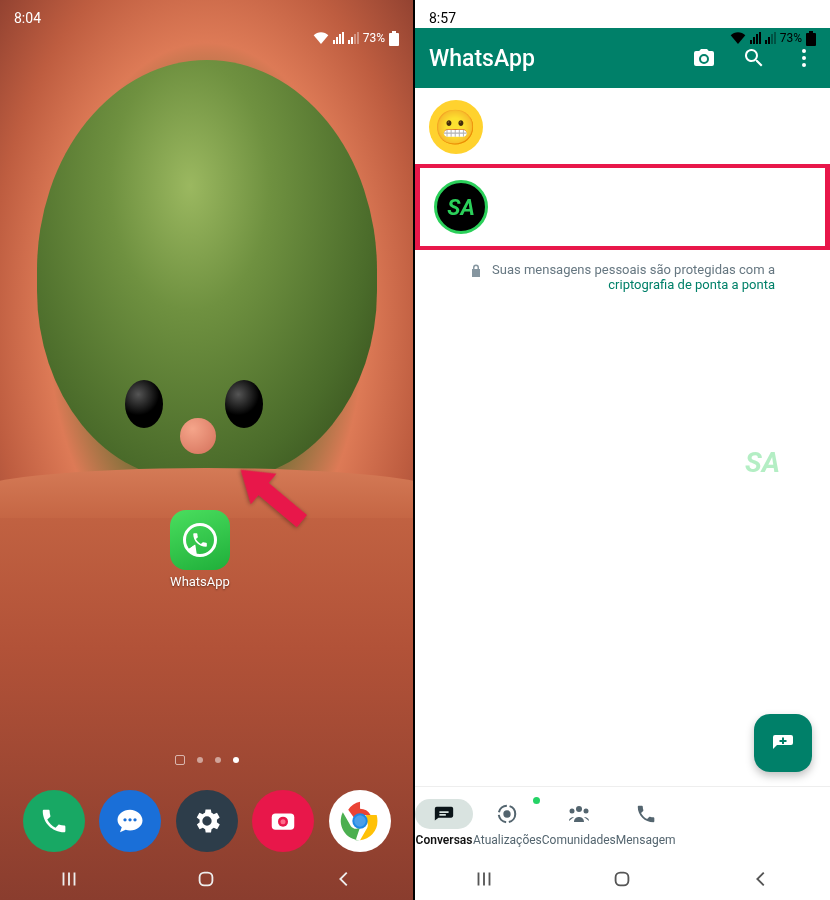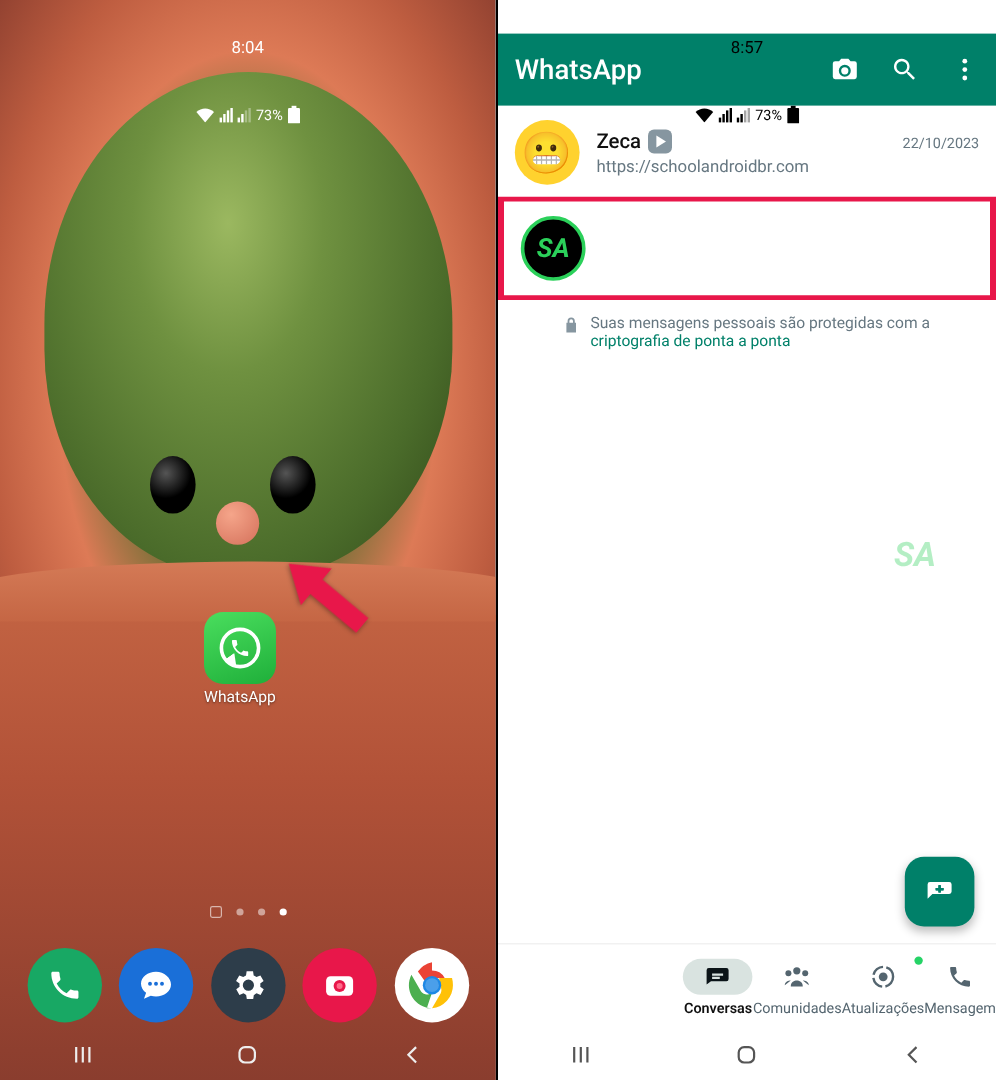--- a/index.html
+++ b/index.html
@@ -2,21 +2,21 @@
 <html><head>
 <meta charset="utf-8">
 <style>
 * { margin: 0; padding: 0; box-sizing: border-box; font-family: -apple-system, Roboto, "Segoe UI", sans-serif; }
 body { width: 830px; height: 900px; display: flex; background: #fff; }
 .panel { position: relative; height: 900px; overflow: hidden; }
 .panel-left { width: 415px; border-right: 2px solid #000; }
 .panel-right { width: 415px; }
 
 
-.status-bar { position: absolute; top: 16px; left: 0; right: 0; height: 28px; display: flex; align-items: center; justify-content: space-between; padding: 16px 14px; font-size: 14px; z-index: 10; flex-direction: column; }
+.status-bar { position: absolute; top: 2px; left: 0; right: 0; height: 28px; display: flex; align-items: center; justify-content: space-between; padding: 16px 14px; font-size: 14px; z-index: 10; }
 .status-left { font-weight: 400; }
 .status-right { display: flex; align-items: center; gap: 4px; font-size: 12px; margin-top: 40px; }
 .panel-left .status-bar { color: #fff; }
 .panel-right .status-bar { color: #000; }
 
 
 .wallpaper {
   position: absolute; inset: 0;
   background: radial-gradient(ellipse 70% 55% at 50% 35%, #6a8b3a 0%, #4d6b2a 30%, #dd7a56 55%, #be5d40 75%, #8a3d2e 100%);
 }
@@ -82,32 +82,32 @@
 .avatar-sa { background: #000; color:#2bd05a; font-weight:bold; font-size:22px; font-style:italic; border:3px solid #2bd05a; }
 .chat-body { flex: 1; min-width: 0; }
 .chat-top { display: flex; justify-content: space-between; align-items: baseline; }
 .chat-name { font-size: 17px; font-weight: 500; color: #111; }
 .chat-date { font-size: 12px; color: #667781; }
 .chat-preview { font-size: 14px; color: #667781; margin-top: 3px; display: flex; align-items: center; gap: 4px; }
 .chat-preview .ticks { color: #34b7f1; font-weight:bold; letter-spacing:-3px; font-size:14px; }
 .play-badge { display:inline-flex; width:20px; height:20px; background:#8696a0; border-radius:5px; align-items:center; justify-content:center; margin-left:2px; }
 .play-badge::after{ content:""; border-left:8px solid #fff; border-top:5px solid transparent; border-bottom:5px solid transparent; margin-left:2px; }
 
-.encryption { display:flex; gap:10px; padding: 14px 28px; align-items:flex-start; color:#667781; font-size:13px; text-align:left; justify-content:center; }
+.encryption { display:flex; gap:10px; padding: 14px 28px; align-items:flex-start; color:#667781; font-size:13px; text-align:right; justify-content:center; }
 .encryption .lock { flex-shrink:0; margin-top:2px; }
 .encryption a { color: #008069; text-decoration:none; }
 
 
 .sa-watermark { position:absolute; top:446px; left:330px; opacity:.35; font-style:italic; font-weight:bold; color:#2bd05a; font-size:28px; }
 
 
 .fab { position: absolute; bottom: 128px; right: 18px; width: 58px; height: 58px; border-radius: 16px; background: #008069; display:flex; align-items:center; justify-content:center; box-shadow: 0 4px 8px rgba(0,0,0,.25); }
 
 
-.bottom-tabs { position: absolute; bottom: 42px; left: 0; right: 0; height: 72px; display: flex; justify-content: flex-end; align-items: center; border-top: 1px solid #eee; background:#fff; }
+.bottom-tabs { position: absolute; bottom: 42px; left: 0; right: 0; height: 72px; display: flex; justify-content: flex-start; align-items: center; border-top: 1px solid #eee; background:#fff; }
 .tab { display: flex; flex-direction: column; align-items: center; gap: 4px; font-size: 12px; color: #54656f; }
 .tab.active { color: #111; font-weight: 600; }
 .tab-icon-wrap { width: 58px; height: 30px; border-radius: 15px; display:flex; align-items:center; justify-content:center; }
 .tab.active .tab-icon-wrap { background: #d9e3e0; }
 .tab svg { fill: #54656f; }
 .tab.active svg { fill: #0b1418; }
 .update-dot { position:relative; }
 .update-dot::after { content:""; position:absolute; top:-2px; right:-4px; width:7px; height:7px; border-radius:50%; background:#25d366; }
 
 .signal-icon { display:inline-flex; align-items:flex-end; gap:1px; height:12px; }
@@ -269,30 +269,20 @@
           <circle cx="12" cy="12" r="2" fill="#fff"></circle>
           <circle cx="12" cy="19" r="2" fill="#fff"></circle>
         </svg>
     </div>
   </div>
 
   <div class="chat-list">
 
     <div class="chat-item">
       <div class="avatar avatar-zeca">😬</div>
-      <div class="chat-body">
-        <div class="chat-top">
-          <span class="chat-name">
-            <span>Zeca</span>
-            <span class="play-badge"></span>
-          </span>
-          <span class="chat-date">22/10/2023</span>
-        </div>
-        <div class="chat-preview">https://schoolandroidbr.com</div>
-      </div>
     </div>
 
     <div class="chat-item highlighted">
       <div class="avatar avatar-sa">SA</div>
     </div>
 
     <div class="encryption">
       <svg class="lock" width="12" height="14" viewBox="0 0 24 28">
           <path fill="#8696a0" d="M18 10V7a6 6 0 10-12 0v3H4v16h16V10h-2zM9 7a3 3 0 116 0v3H9V7z"></path>
         </svg>
@@ -316,42 +306,42 @@
   </div>
 
   <div class="bottom-tabs">
     <div class="tab active">
       <div class="tab-icon-wrap">
           <svg width="22" height="22" viewBox="0 0 24 24">
             <path d="M20 4H4a2 2 0 00-2 2v13l4-3h14a2 2 0 002-2V6a2 2 0 00-2-2zM7 9h10v2H7zm0 3h7v2H7z"></path>
           </svg>
         </div>
       <span>Conversas</span>
+    </div>
+    <div class="tab">
+      <div class="tab-icon-wrap update-dot">
+          <svg width="22" height="22" viewBox="0 0 24 24">
+            <circle cx="12" cy="12" r="9" fill="none" stroke="#54656f" stroke-width="2.2" stroke-dasharray="12 3"></circle>
+            <circle cx="12" cy="12" r="4"></circle>
+          </svg>
+        </div>
+      <span>Atualizações</span>
     </div>
     <div class="tab">
       <div class="tab-icon-wrap">
           <svg width="24" height="22" viewBox="0 0 24 22">
             <circle cx="12" cy="6" r="3"></circle>
             <circle cx="5" cy="8" r="2.5"></circle>
             <circle cx="19" cy="8" r="2.5"></circle>
             <path d="M2 18c0-3 3-4 5-4M22 18c0-3-3-4-5-4M7 19c0-4 3-5 5-5s5 1 5 5z"></path>
           </svg>
         </div>
       <span>Comunidades</span>
     </div>
     <div class="tab">
-      <div class="tab-icon-wrap update-dot">
-          <svg width="22" height="22" viewBox="0 0 24 24">
-            <circle cx="12" cy="12" r="9" fill="none" stroke="#54656f" stroke-width="2.2" stroke-dasharray="12 3"></circle>
-            <circle cx="12" cy="12" r="4"></circle>
-          </svg>
-        </div>
-      <span>Atualizações</span>
-    </div>
-    <div class="tab">
       <div class="tab-icon-wrap">
           <svg width="22" height="22" viewBox="0 0 24 24">
             <path d="M6.6 10.8c1.4 2.8 3.8 5.1 6.6 6.6l2.2-2.2c.3-.3.7-.4 1-.2 1.2.4 2.4.6 3.7.6.6 0 1 .4 1 1V20c0 .6-.4 1-1 1C10.6 21 3 13.4 3 4c0-.6.4-1 1-1h3.5c.6 0 1 .4 1 1 0 1.2.2 2.5.6 3.7.1.4 0 .8-.2 1l-2.3 2.1z"></path>
           </svg>
         </div>
       <span>Mensagem</span>
     </div>
   </div>
 
   <div class="nav-bar">

